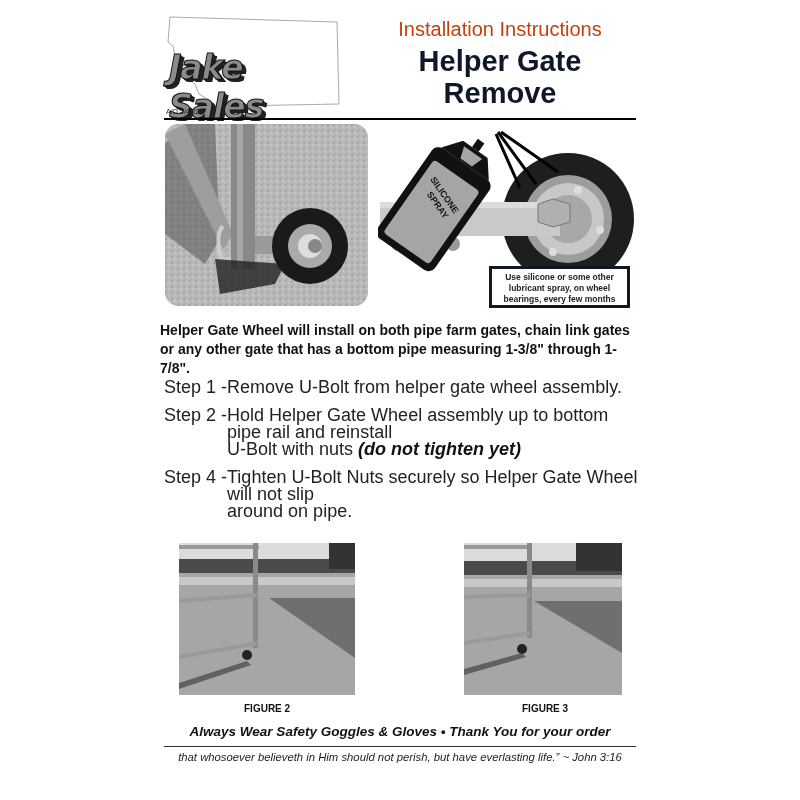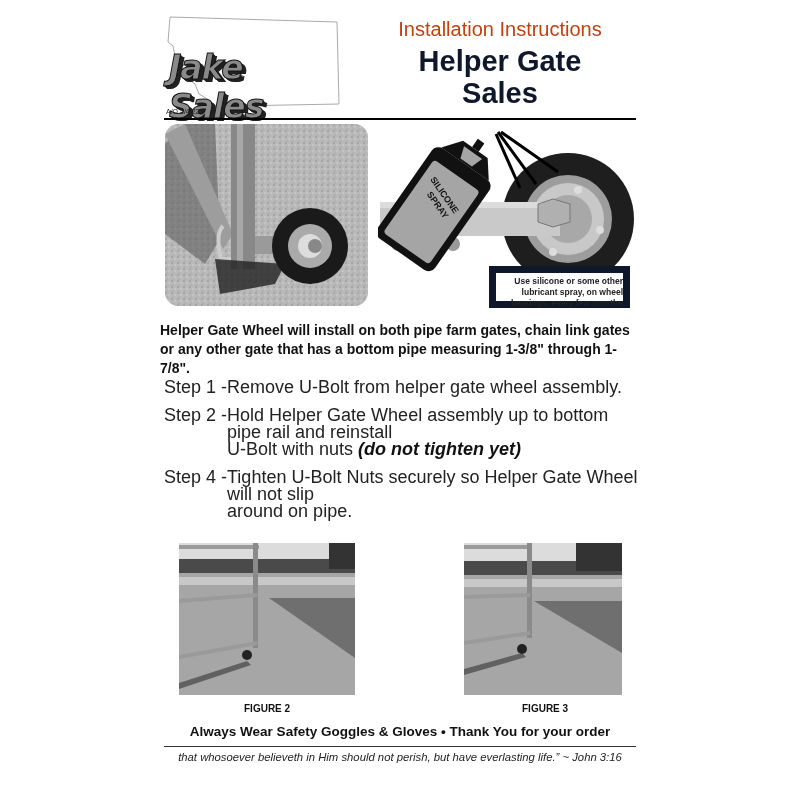--- a/index.html
+++ b/index.html
@@ -25,21 +25,21 @@
     .header-rule { position: absolute; left: 164px; top: 118px; width: 472px; height: 2px; background: #000; }
 
     .photo1 {
       position: absolute; left: 165px; top: 124px; width: 203px; height: 182px;
       border-radius: 14px; overflow: hidden; background: #b7b7b7;
     }
     .photo2 { position: absolute; left: 378px; top: 124px; width: 258px; height: 184px; }
 
     .callout {
       position: absolute; left: 489px; top: 266px; width: 141px; height: 42px;
-      border: 7px solid #0f172a; background: #fff; text-align: right;
+      border: 3px solid #0f172a; background: #fff; text-align: center;
       font-family: "Liberation Sans", sans-serif; font-weight: bold; font-size: 8.5px; line-height: 11px;
       padding-top: 3px; color: #222;
     }
 
     .intro {
       position: absolute; left: 160px; top: 321px; width: 480px; text-align: left;
       font-family: "Liberation Sans", sans-serif; font-weight: bold; font-size: 14px; line-height: 19px; color: #111;
     }
 
     .steps { position: absolute; left: 164px; top: 379px; width: 476px; font-family: "Liberation Sans", sans-serif; font-size: 18px; color: #222; }
@@ -51,21 +51,21 @@
 
     .fig { position: absolute; top: 543px; width: 176px; height: 152px; overflow: hidden; background: #999; }
     .fig2 { left: 179px; }
     .fig3 { left: 464px; width: 158px; }
     .fig-caption { position: absolute; top: 703px; font-family: "Liberation Sans", sans-serif; font-weight: bold; font-size: 10px; color: #111; }
     .cap2 { left: 244px; }
     .cap3 { left: 522px; }
 
     .footer-slogan {
       position: absolute; left: 160px; top: 724px; width: 480px; text-align: center;
-      font-family: "Liberation Sans", sans-serif; font-weight: bold; font-size: 13.5px; color: #111;
+      font-family: "Liberation Sans", sans-serif; font-weight: bold; font-style: italic; font-size: 13.5px; color: #111;
     }
     .footer-rule { position: absolute; left: 164px; top: 746px; width: 472px; height: 1px; background: #333; }
     .verse {
       position: absolute; left: 160px; top: 750px; width: 480px; text-align: center;
       font-family: "Liberation Sans", sans-serif; font-style: italic; font-size: 11.3px; line-height: 15px; color: #222;
     }
   </style>
 </head>
 <body>
 
@@ -74,21 +74,21 @@
     <path d="M5 3 L172 8 L174 90 L70 92 L68 98 L55 96 L44 86 L34 80 L30 70 L22 64 L16 58 L18 50 L10 42 L8 32 L3 28 Z" fill="none" stroke="#aaa" stroke-width="1"></path>
   </svg>
   <div class="logo-text">Jake Sales</div>
 </div>
 <div class="rev-date">A/O 5/4/22</div>
 
 <div class="title-block">
   <div class="subtitle">Installation Instructions</div>
   <div class="main-title">
     <div>Helper Gate</div>
-    <div>Sales</div>
+    <div>Remove</div>
   </div>
 </div>
 <div class="header-rule"></div>
 
 <div class="photo1">
   <svg width="203" height="182" viewBox="0 0 203 182">
     <defs>
       <pattern id="gravel" width="6" height="6" patternUnits="userSpaceOnUse">
         <rect width="6" height="6" fill="#b9b9b9"></rect>
         <circle cx="1" cy="1" r="0.8" fill="#8e8e8e"></circle>

